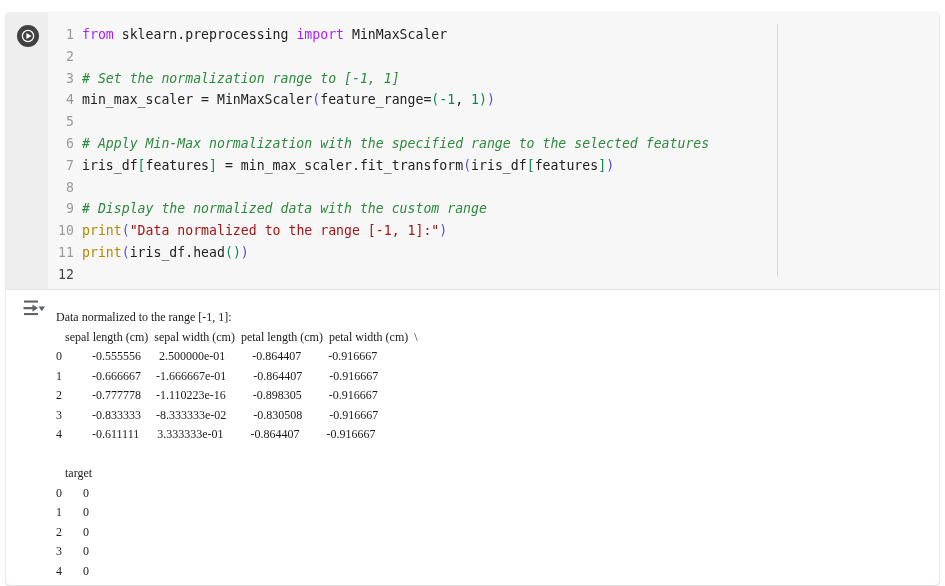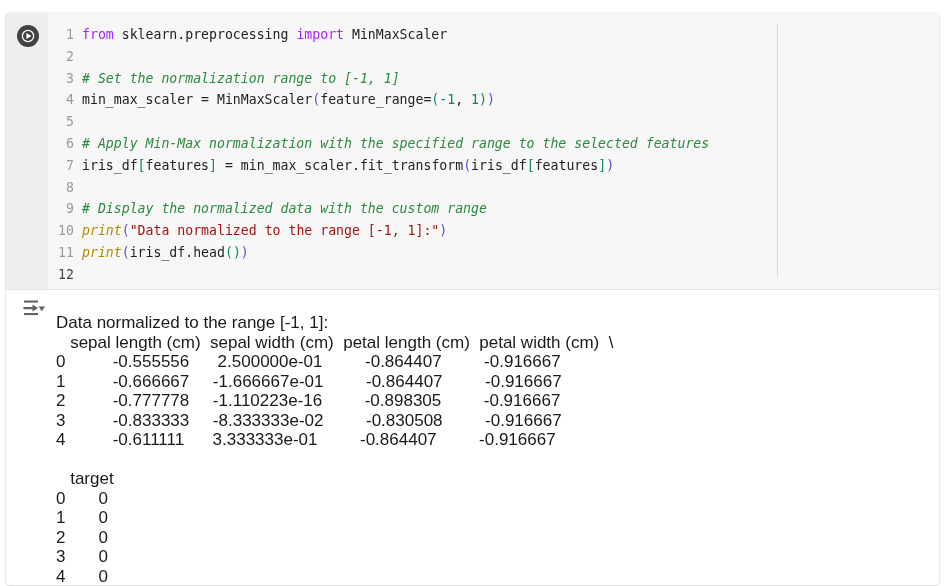--- a/index.html
+++ b/index.html
@@ -91,21 +91,21 @@
     user-select: none;
   }
   .ln.cur { color: #444; }
 
   
   .t-kw      { color: #aa22ff; }
   .t-plain   { color: #222222; }
   .t-comment { color: #2d8a3e; font-style: italic; }
   .t-str     { color: #a31515; }
   .t-num     { color: #098658; }
-  .t-fn      { color: #b58900; font-style: italic; }
+  .t-fn      { color: #b58900; }
   .t-br1     { color: #5b4bdb; }
   .t-br2     { color: #0e8a56; }
 
   
   .output-region {
     position: relative;
     background: #ffffff;
     height: 295px;
   }
   .output-icon {
@@ -113,22 +113,22 @@
     left: 16px;
     top: 8px;
     width: 24px;
     height: 22px;
     cursor: pointer;
   }
   .output-text {
     position: absolute;
     left: 50px;
     top: 6px;
-    font-family: Liberation Sans, sans-serif;
-    font-size: 17px;
+    font-family: Liberation Serif, serif;
+    font-size: 12px;
     line-height: 19.5px;
     color: #1a1a1a;
     white-space: pre;
   }
 </style>
 </head>
 <body>
 
 <div class="notebook-cell">
 

